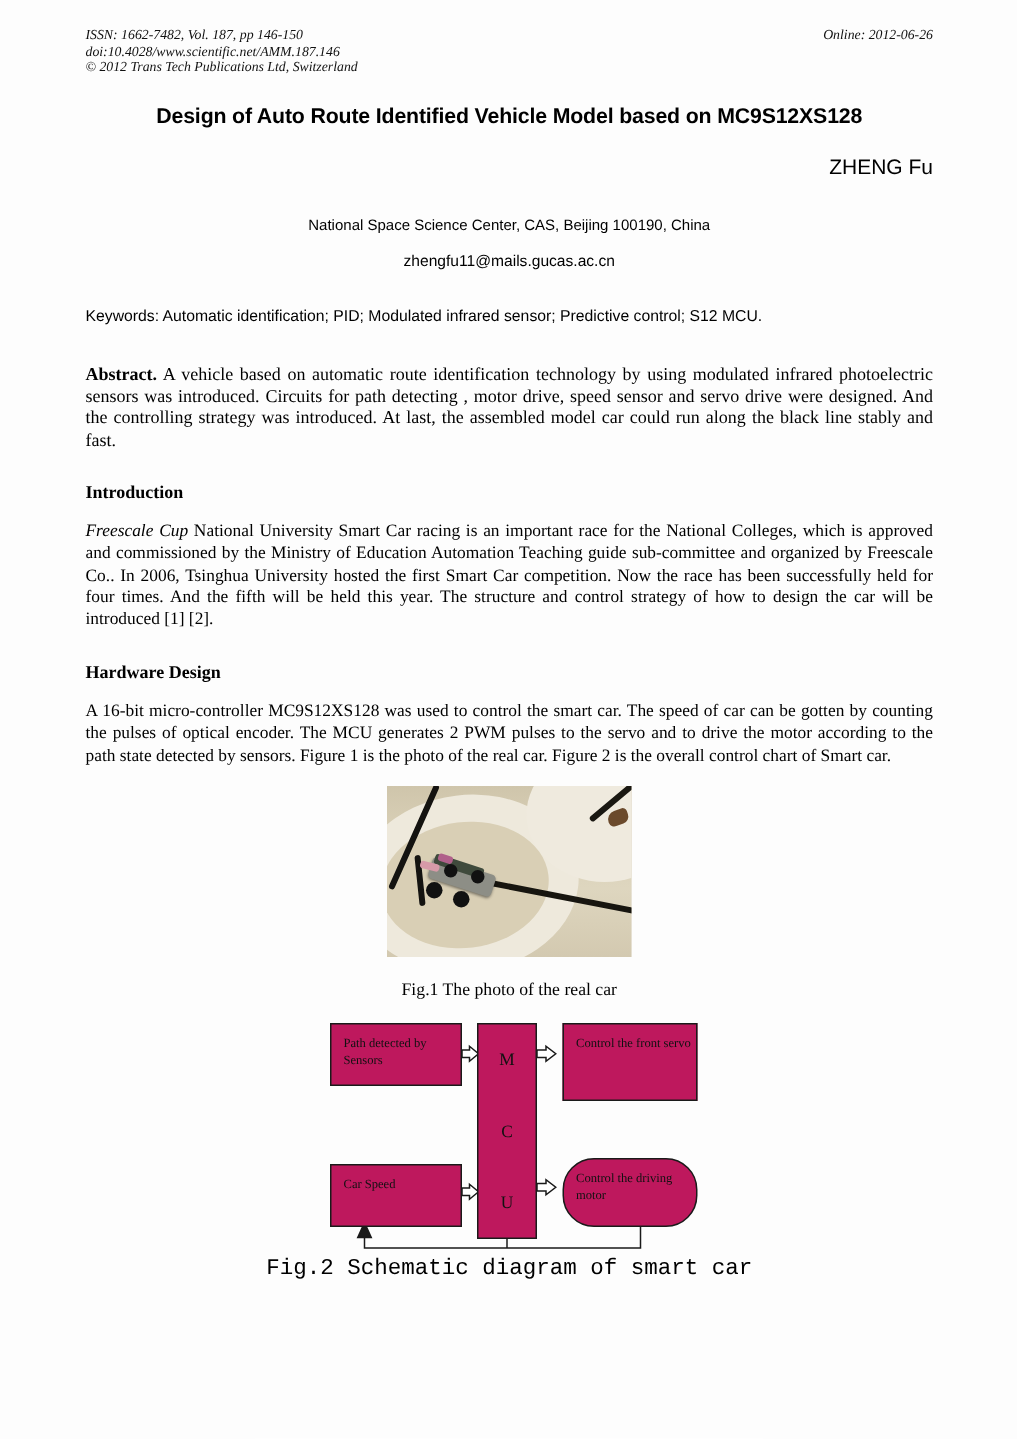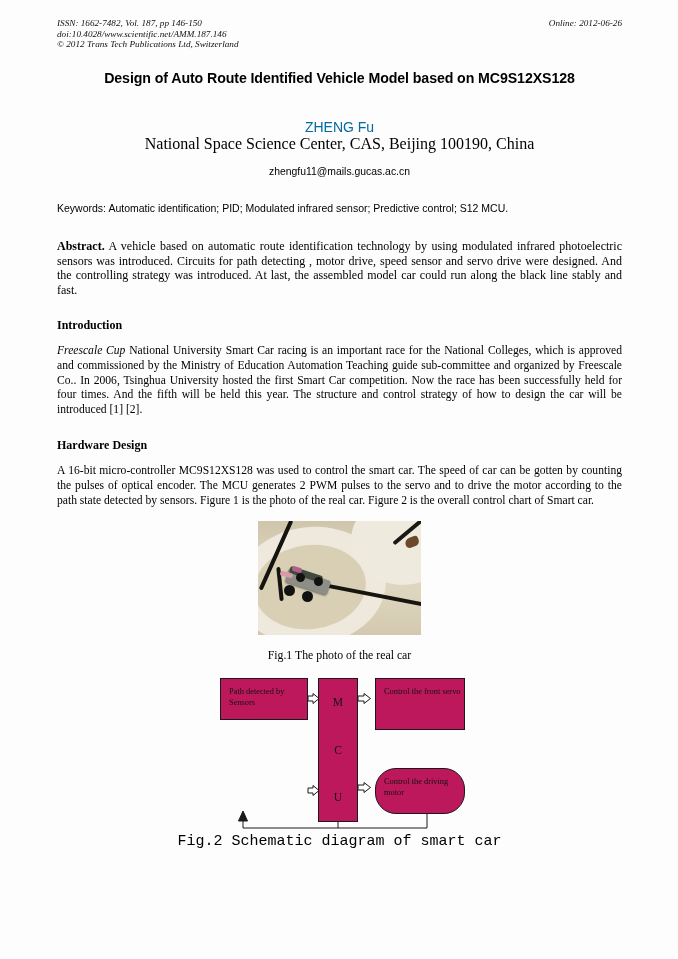--- a/index.html
+++ b/index.html
@@ -53,31 +53,31 @@
     margin-top: 20px;
     text-align: center;
     font-family: "Liberation Sans", sans-serif;
     font-weight: bold;
     font-size: 14.2px;
     letter-spacing: -0.1px;
     color: #000;
   }
 
   .author {
-    margin-top: 33px;
-    text-align: center;
+    margin-top: 17px;
+    text-align: right;
     font-family: "Liberation Sans", sans-serif;
     font-size: 14px;
-    color: #0369a1;
+    color: #000000;
   }
   .affil {
-    margin-top: 0;
-    text-align: center;
-    font-family: Liberation Serif, serif;
-    font-size: 16px;
+    margin-top: 26px;
+    text-align: center;
+    font-family: Liberation Sans, sans-serif;
+    font-size: 10px;
   }
   .email {
     margin-top: 13px;
     text-align: center;
     font-family: "Liberation Sans", sans-serif;
     font-size: 10.4px;
   }
 
   
   .keywords {
@@ -410,20 +410,23 @@
         <div class="dbox mcu box-mcu">
           <span>M</span>
           <span>C</span>
           <span>U</span>
         </div>
 
         <div class="dbox box-servo">
           <span>Control the front servo</span>
         </div>
 
+        <div class="dbox box-speed">
+          <span>Car Speed</span>
+        </div>
 
         <div class="dbox box-motor">
           <span>Control the driving motor</span>
         </div>
 
       </div>
       <div class="fig2cap">Fig.2 Schematic diagram of smart car</div>
     </div>
 
   </div>

